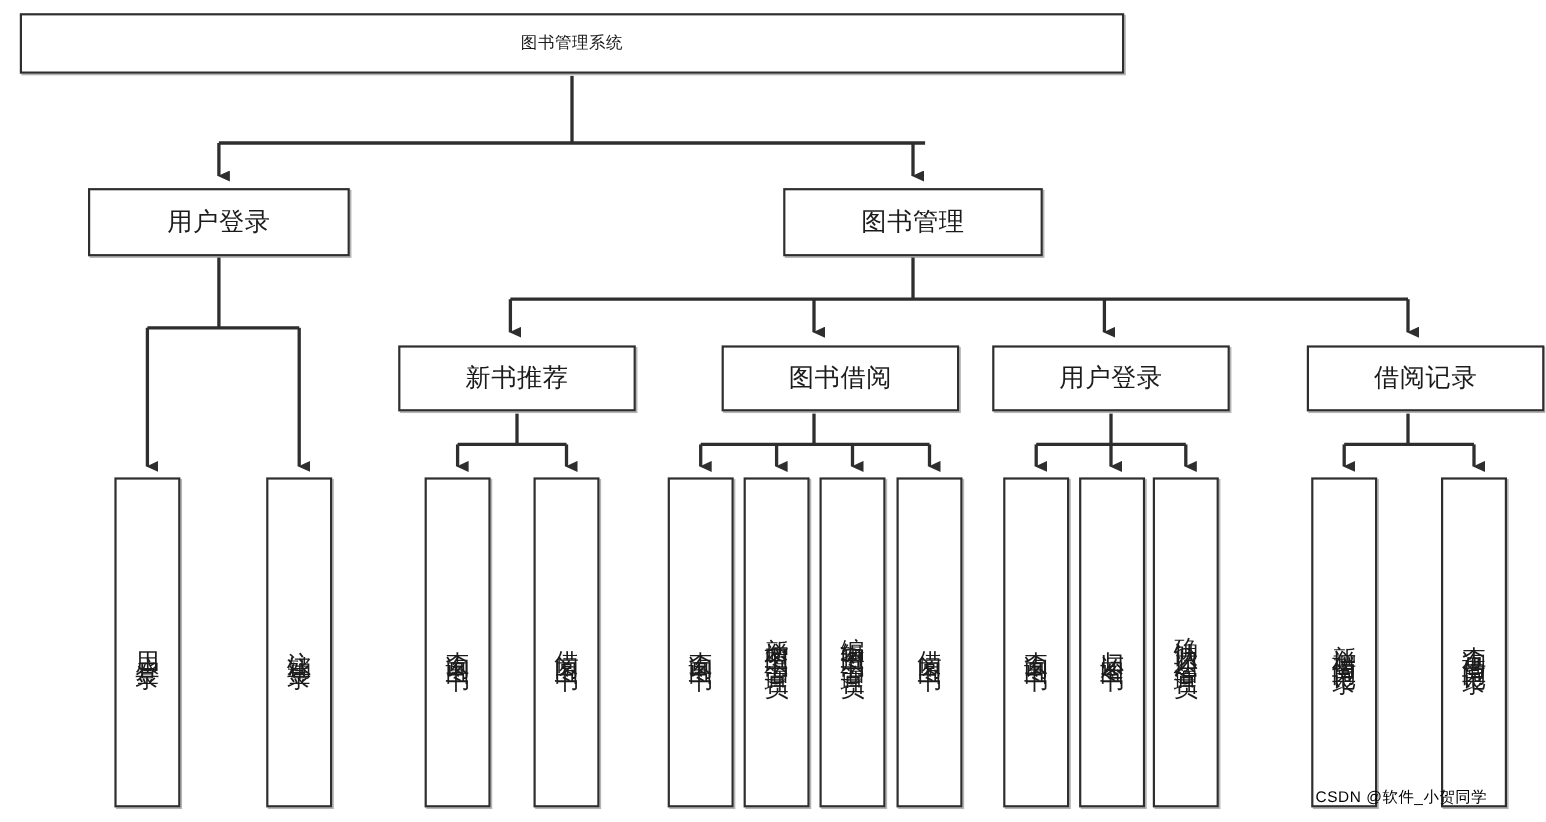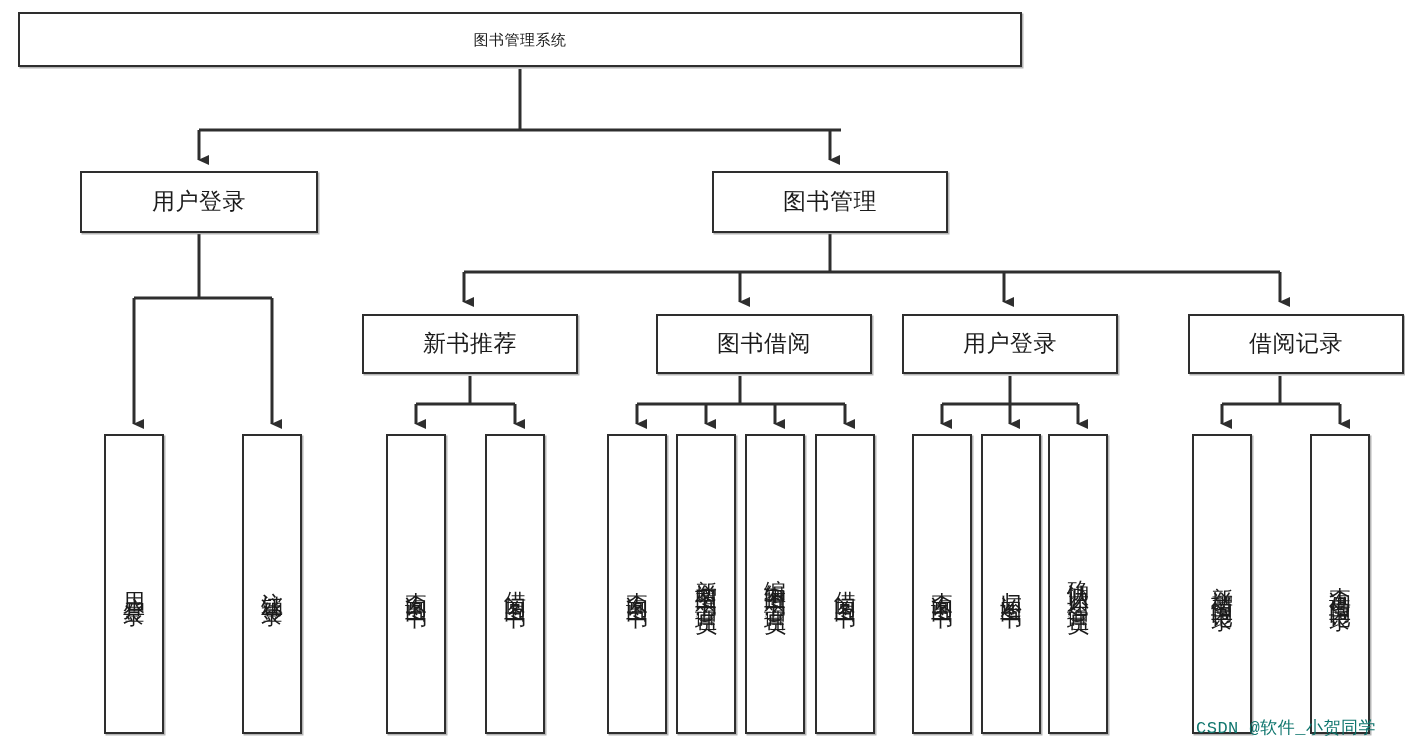--- a/index.html
+++ b/index.html
@@ -61,26 +61,26 @@
     writing-mode: vertical-rl;
     text-orientation: upright;
     font-size: 22px;
     line-height: 1.0;
     letter-spacing: 5px;
     white-space: nowrap;
     max-height: 100%;
   }
   .watermark {
     position: absolute;
-    color: #0f766e;
-    font-size: 17px;
+    color: #000000;
+    font-size: 14px;
     letter-spacing: 0.5px;
     white-space: nowrap;
     z-index: 5;
-    font-family: Liberation Mono, monospace;
+    font-family: Liberation Sans, sans-serif;
   }
 </style>
 </head>
 <body>
 
 <div id="canvas">
 
   <svg id="wires" viewBox="0 0 1405 747" width="1405" height="747" xmlns="http://www.w3.org/2000/svg">
     <defs>
       <marker id="arrowDown" markerWidth="12" markerHeight="12" refX="5" refY="10" orient="auto" markerUnits="userSpaceOnUse">

